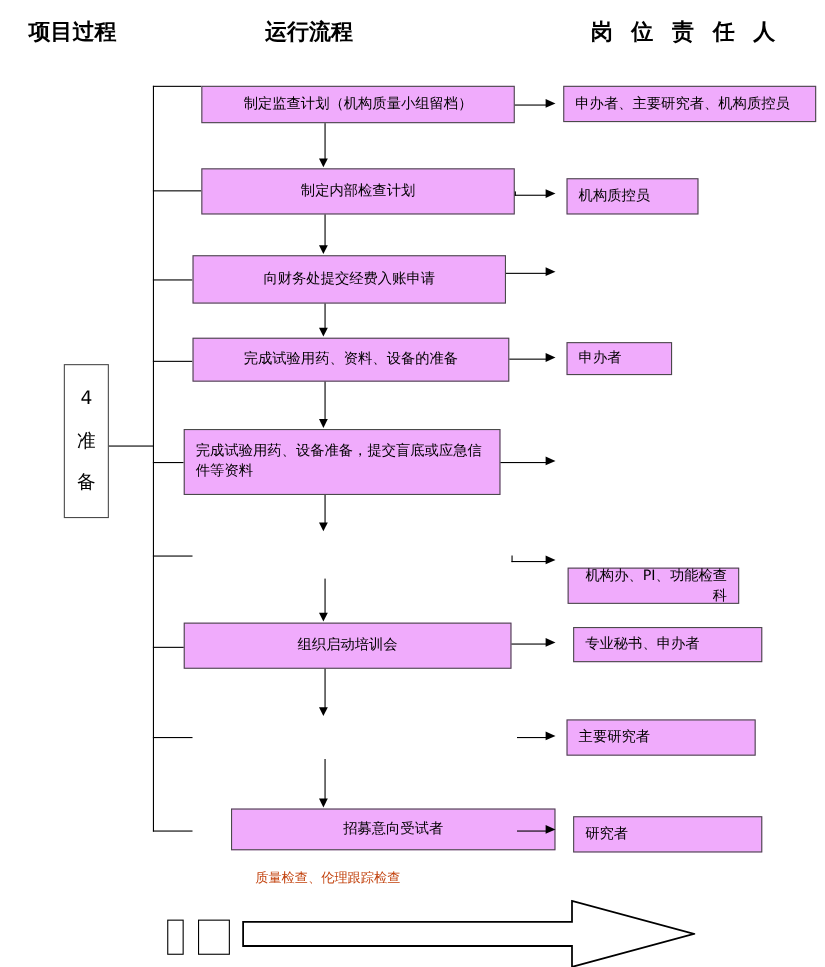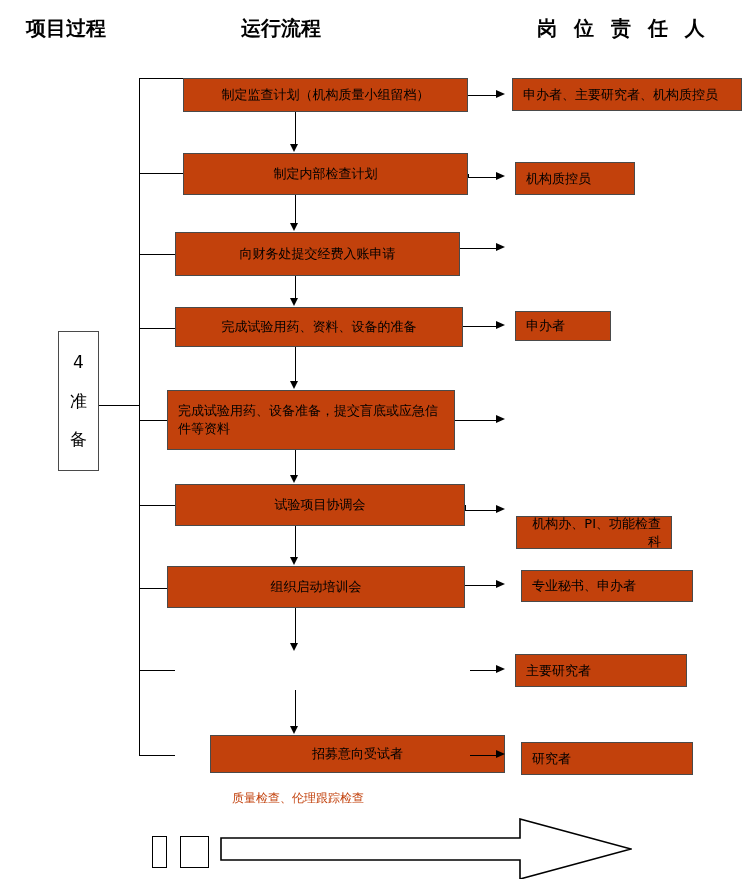--- a/index.html
+++ b/index.html
@@ -27,21 +27,21 @@
   }
   #head-process { left: 26px; top: 18px; }
   #head-flow    { left: 241px; top: 18px; }
   #head-owner   { left: 537px; top: 18px; letter-spacing: 5px; }
 
   
   .box {
     position: absolute;
     box-sizing: border-box;
     border: 1px solid #4a4a4a;
-    background: #c2410c;
+    background: #f0abfc;
     color: #000000;
     font-size: 13px;
     line-height: 1.35;
   }
   .box.center-box {
     display: flex;
     align-items: center;
     justify-content: center;
     text-align: center;
     padding: 0 8px;
@@ -172,21 +172,20 @@
   <div class="box center-box" style="left:183px; top:78px;  width:285px; height:34px;">制定监查计划（机构质量小组留档）</div>
 
   <div class="box center-box" style="left:183px; top:153px; width:285px; height:42px;">制定内部检查计划</div>
 
   <div class="box center-box" style="left:175px; top:232px; width:285px; height:44px;">向财务处提交经费入账申请</div>
 
   <div class="box center-box" style="left:175px; top:307px; width:288px; height:40px;">完成试验用药、资料、设备的准备</div>
 
   <div class="box multiline" style="left:167px; top:390px; width:288px; height:60px;">完成试验用药、设备准备，提交盲底或应急信件等资料</div>
 
-  <div class="box center-box" style="left:175px; top:484px; width:290px; height:42px;">试验项目协调会</div>
 
   <div class="box center-box" style="left:167px; top:566px; width:298px; height:42px;">组织启动培训会</div>
 
 
   <div class="box center-box" style="left:175px; top:735px; width:295px; height:38px;margin-left:35px;">招募意向受试者</div>
 
   <div class="vline" style="left:295px; top:112px; height:33px;"></div>
   <div class="arrow-down" style="left:290px; top:144px;"></div>
 
   <div class="vline" style="left:295px; top:195px; height:29px;"></div>

